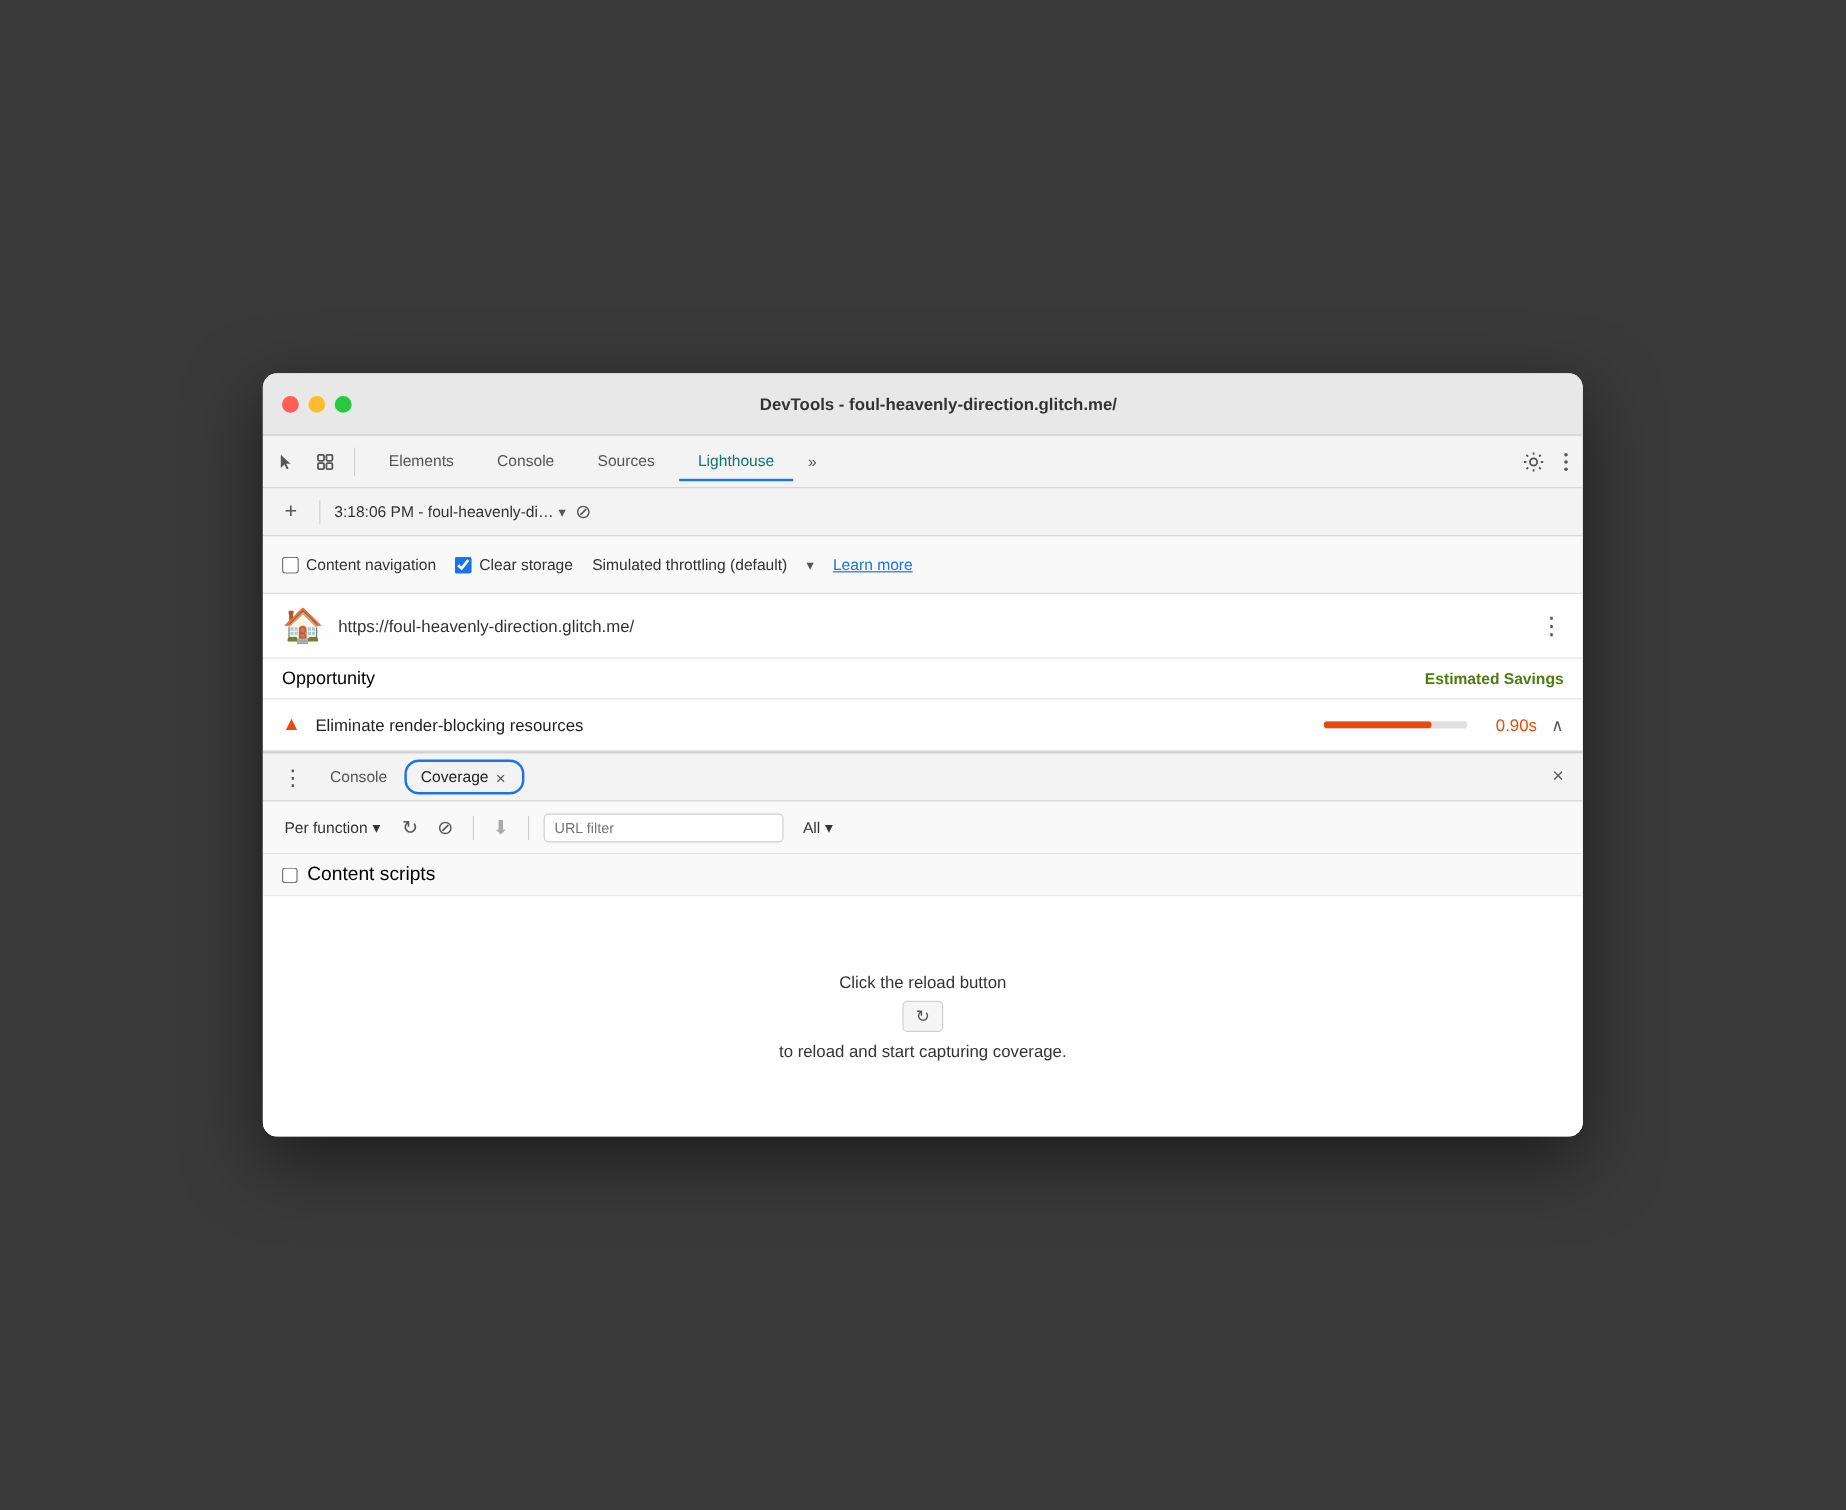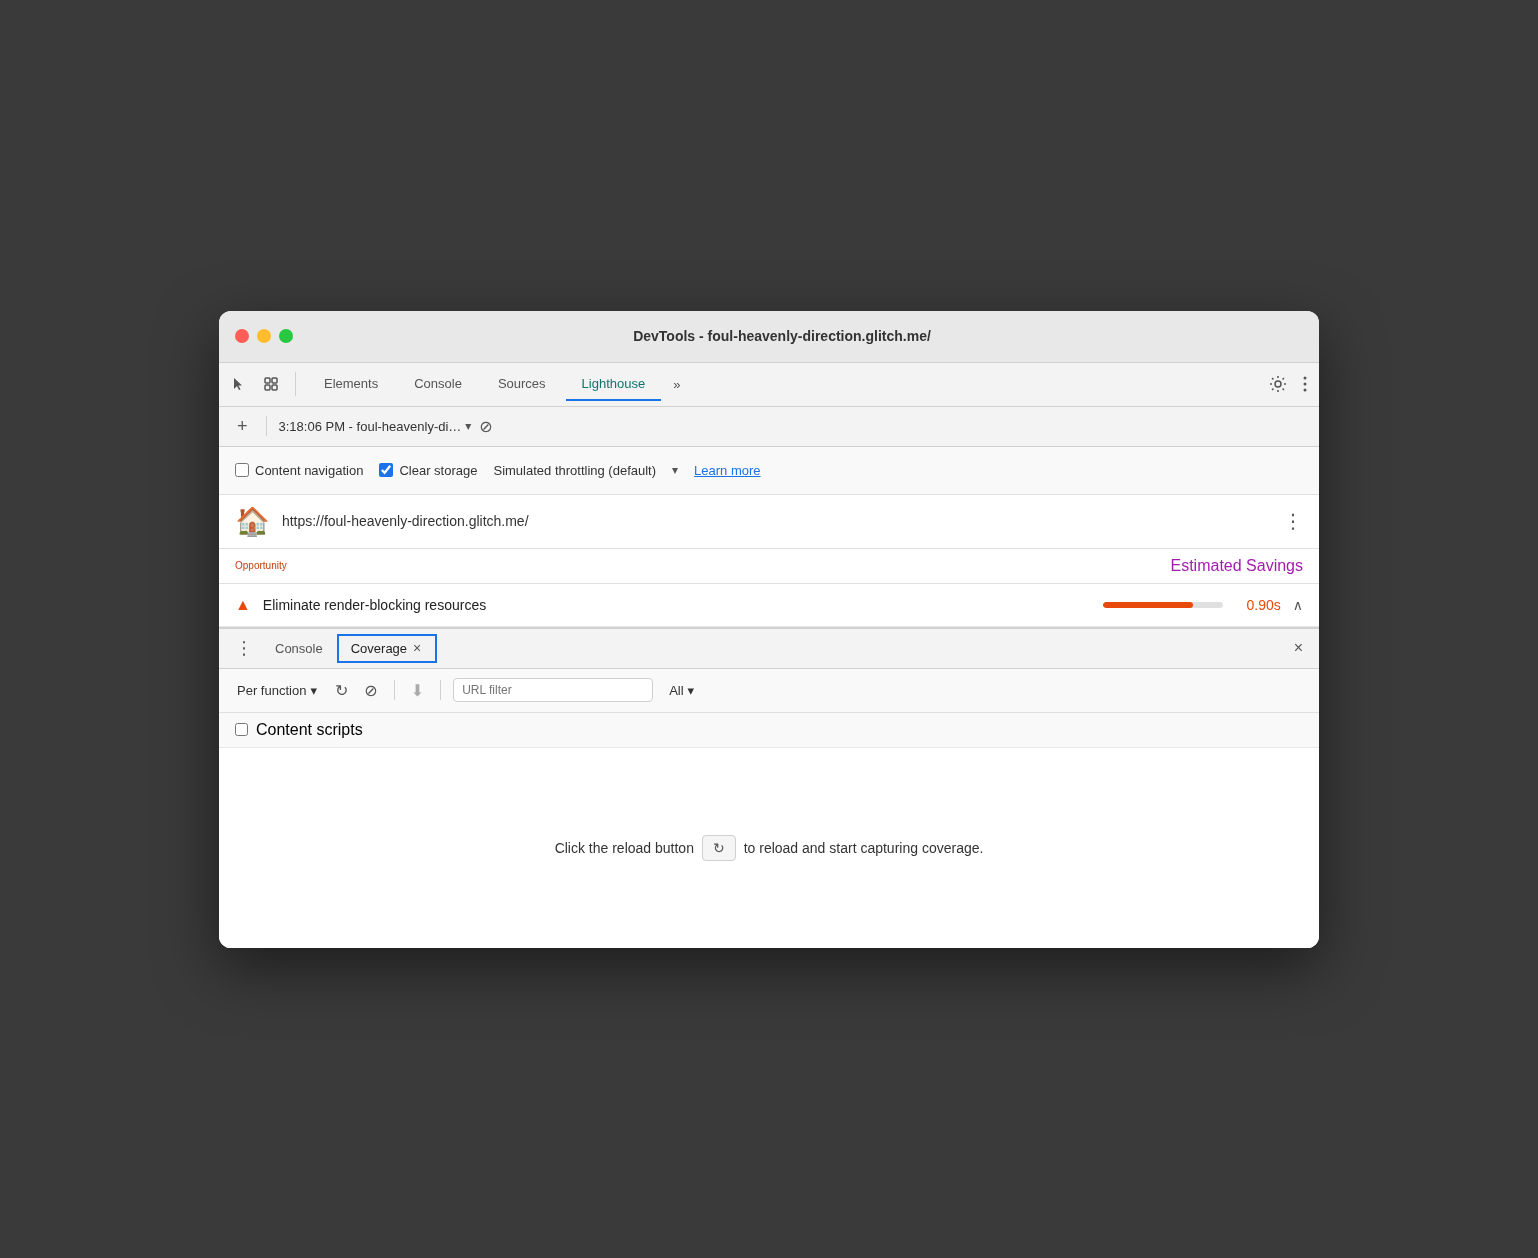--- a/index.html
+++ b/index.html
@@ -259,27 +259,28 @@
     .results-header {
       background: #fff;
       border-bottom: 1px solid #e0e0e0;
       padding: 8px 16px;
       display: flex;
       align-items: center;
       justify-content: space-between;
     }
 
     .results-header-left {
-      font-size: 10px;
-      color: #c2410c;
+      font-size: 15px;
+      color: #000000;
     }
 
     .results-header-right {
-      font-size: 16px;
-      color: #a21caf;
+      font-size: 13px;
+      color: #4d7c0f;
+      font-weight: bold;
     }
 
     
     .audit-row {
       background: #fff;
       border-bottom: 1px solid #e8e8e8;
       padding: 12px 16px;
       display: flex;
       align-items: center;
       gap: 12px;
@@ -365,21 +366,21 @@
 
     .coverage-tab-active {
       display: flex;
       align-items: center;
       gap: 4px;
       padding: 5px 12px;
       font-size: 13px;
       font-weight: 500;
       color: #222;
       border: 2px solid #1a73e8;
-      border-radius: 0;
+      border-radius: 12px;
       cursor: pointer;
       background: #f3f3f3;
     }
 
     .coverage-tab-active .close-tab {
       background: none;
       border: none;
       cursor: pointer;
       font-size: 14px;
       color: #555;
@@ -491,20 +492,21 @@
       justify-content: center;
       padding: 40px;
     }
 
     .reload-message {
       display: flex;
       align-items: center;
       gap: 8px;
       font-size: 14px;
       color: #333;
+      flex-direction: column;
     }
 
     .reload-btn-inline {
       border: 1px solid #d0d0d0;
       border-radius: 4px;
       padding: 4px 10px;
       background: #f5f5f5;
       cursor: pointer;
       font-size: 14px;
       color: #555;

